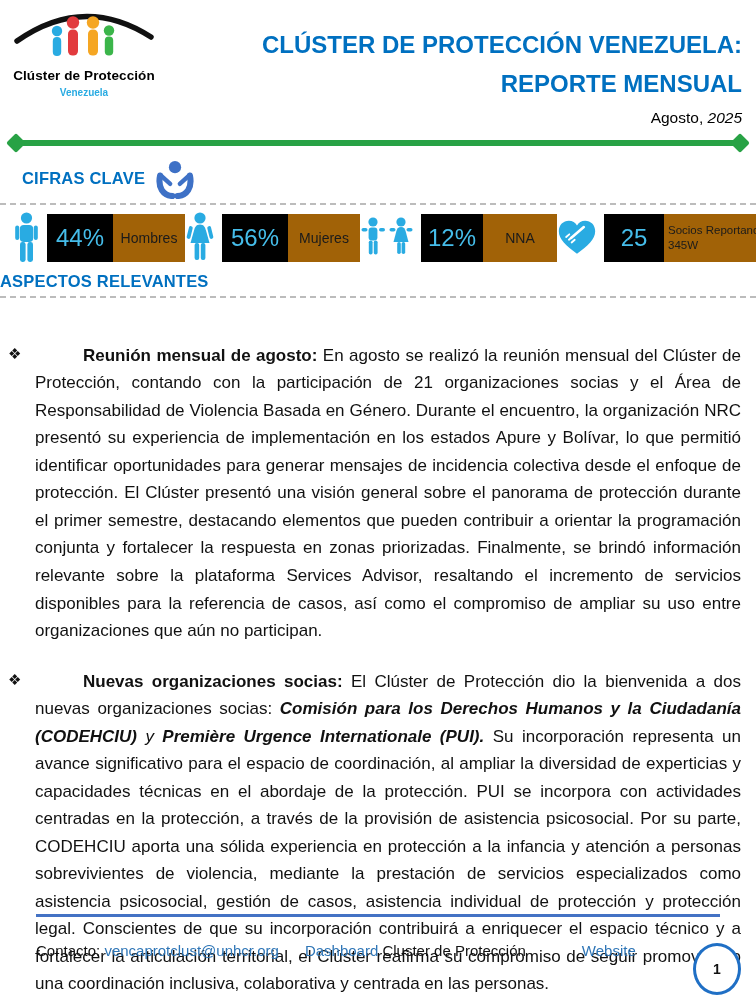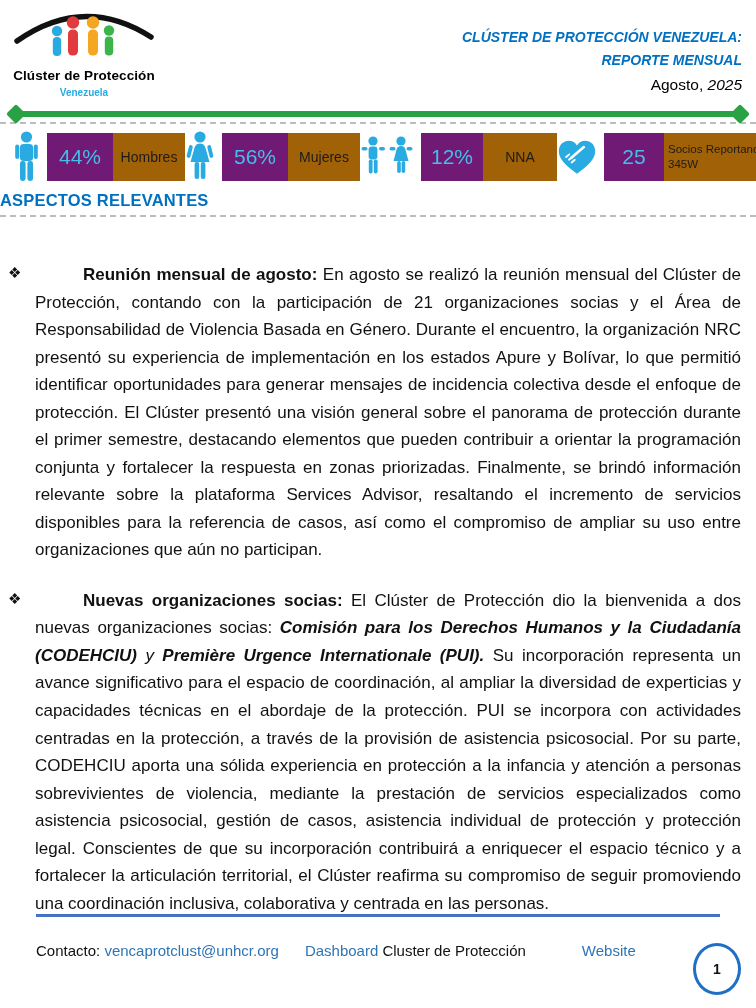--- a/index.html
+++ b/index.html
@@ -7,37 +7,37 @@
     width:756px;height:1008px;position:relative;background:#ffffff;
     font-family:"Liberation Sans",sans-serif;overflow:hidden;color:#111;
   }
   
   .top{display:flex;padding:8px 14px 0 8px;}
   .logo{width:152px;text-align:center;}
   .logo svg{display:block;margin:0 auto;}
   .logo-t1{font-size:13.5px;font-weight:bold;color:#000;letter-spacing:.1px;}
   .logo-t2{font-size:10px;font-weight:bold;color:#29ABE2;margin-top:4px;}
   .titleblock{flex:1;text-align:right;padding-top:18px;}
-  .t-line{color:#0070C0;font-weight:bold;font-size:14px;line-height:1.62;font-style:italic;}
+  .t-line{color:#0070C0;font-weight:bold;font-size:24px;line-height:1.62;}
   .date-line{font-size:15.5px;color:#000;margin-top:5px;}
   .date-line i{font-style:italic;}
   
   .green-divider{display:flex;align-items:center;margin:8px 9px 0 9px;height:16px;}
   .gd-diamond{width:14px;height:14px;background:#28A245;transform:rotate(45deg);border-radius:2px;flex-shrink:0;}
   .gd-bar{flex:1;height:6px;background:#28A245;margin:0 -5px;}
   
   .kf-row{display:flex;align-items:center;margin:6px 0 2px 22px;height:44px;}
   .kf-title{color:#0070C0;font-weight:bold;font-size:16.5px;letter-spacing:.2px;}
   .kf-icon{margin-left:9px;display:flex;}
   .dashed{border-top:2px dashed #bcbcbc;height:0;}
   .stats{display:flex;align-items:center;justify-content:space-between;padding:7px 6px 0 13px;}
   .stat{display:flex;align-items:center;}
   .sicon{display:flex;align-items:flex-end;margin-right:7px;}
   .sval{height:48px;display:flex;align-items:center;justify-content:center;
-        background:#701a75;color:#45BDEA;font-size:21px;text-align:right;}
+        background:#000000;color:#45BDEA;font-size:24px;text-align:right;}
   .slab{height:48px;display:flex;align-items:center;justify-content:center;
         background:#a16207;color:#1b1b1b;font-size:14px;}
   .sval-1,.sval-2{width:66px;}
   .slab-1,.slab-2{width:72px;}
   .sval-3{width:62px;}  .slab-3{width:74px;}
   .sval-4{width:60px;}
   .slab-4{width:130px;font-size:11.5px;line-height:1.3;justify-content:flex-start;
           text-align:left;padding:0 4px;box-sizing:border-box;}
   .aspects{text-align:left;color:#0070C0;font-weight:bold;font-size:16.5px;
            margin:8px 12px 5px 0;letter-spacing:.2px;}
@@ -100,20 +100,36 @@
       </div>
     </div>
   </header>
 
   <div class="green-divider">
     <span class="gd-diamond"></span>
     <span class="gd-bar"></span>
     <span class="gd-diamond"></span>
   </div>
 
+  <div class="kf-row">
+    <span class="kf-title">CIFRAS CLAVE</span>
+    <span class="kf-icon">
+      <svg width="42" height="40" viewBox="0 0 48 44">
+        <circle cx="24" cy="8.5" r="7" fill="#3E71C6"></circle>
+        <g stroke="#3E71C6" stroke-width="7" fill="none" stroke-linecap="round">
+          <path d="M7 18 C4 32 10.5 40.5 21 41.5"></path>
+          <path d="M41 18 C44 32 37.5 40.5 27 41.5"></path>
+        </g>
+        <g stroke="#3E71C6" stroke-width="5" fill="none" stroke-linecap="round">
+          <path d="M9 19 L18.5 27.5"></path>
+          <path d="M39 19 L29.5 27.5"></path>
+        </g>
+      </svg>
+    </span>
+  </div>
 
   <div class="dashed"></div>
 
   <div class="stats">
 
     <div class="stat">
       <span class="sicon">
         <svg width="27" height="52" viewBox="0 0 27 52">
           <g fill="#29ABE2">
             <circle cx="13.5" cy="6" r="5.6"></circle>

